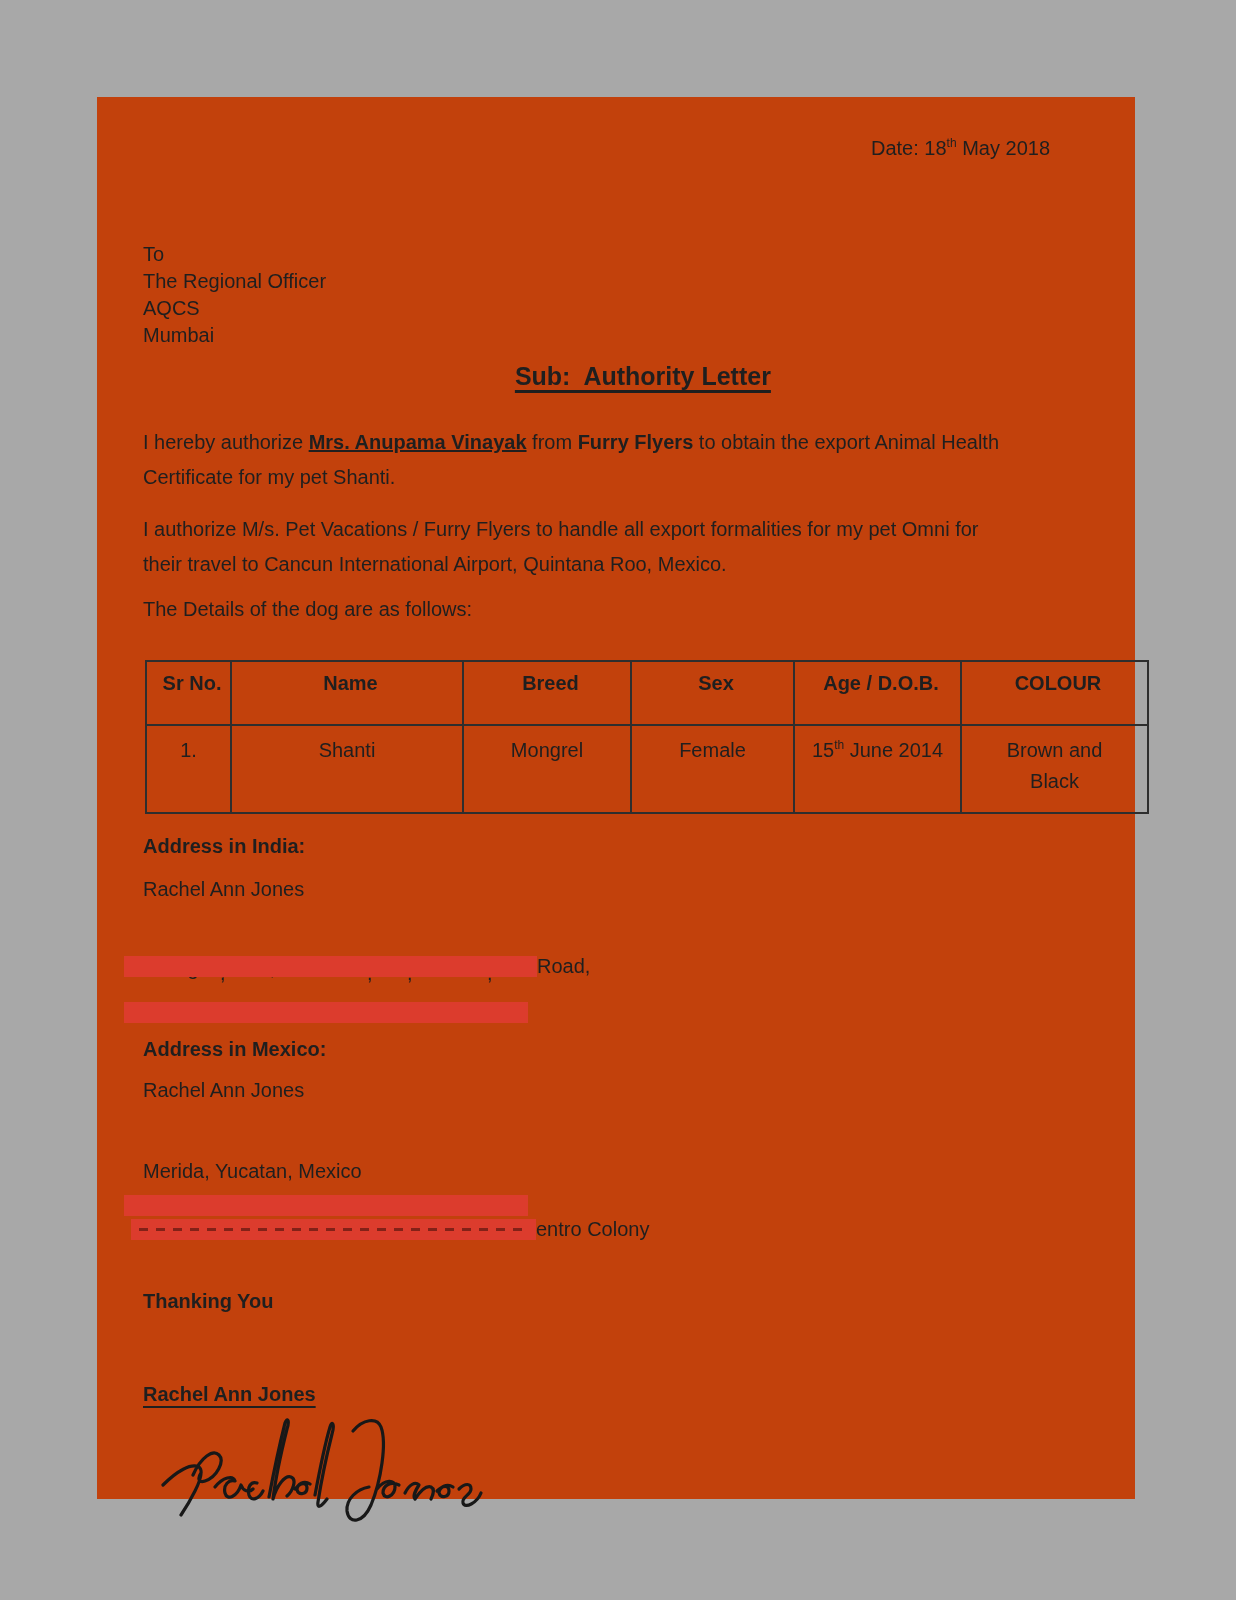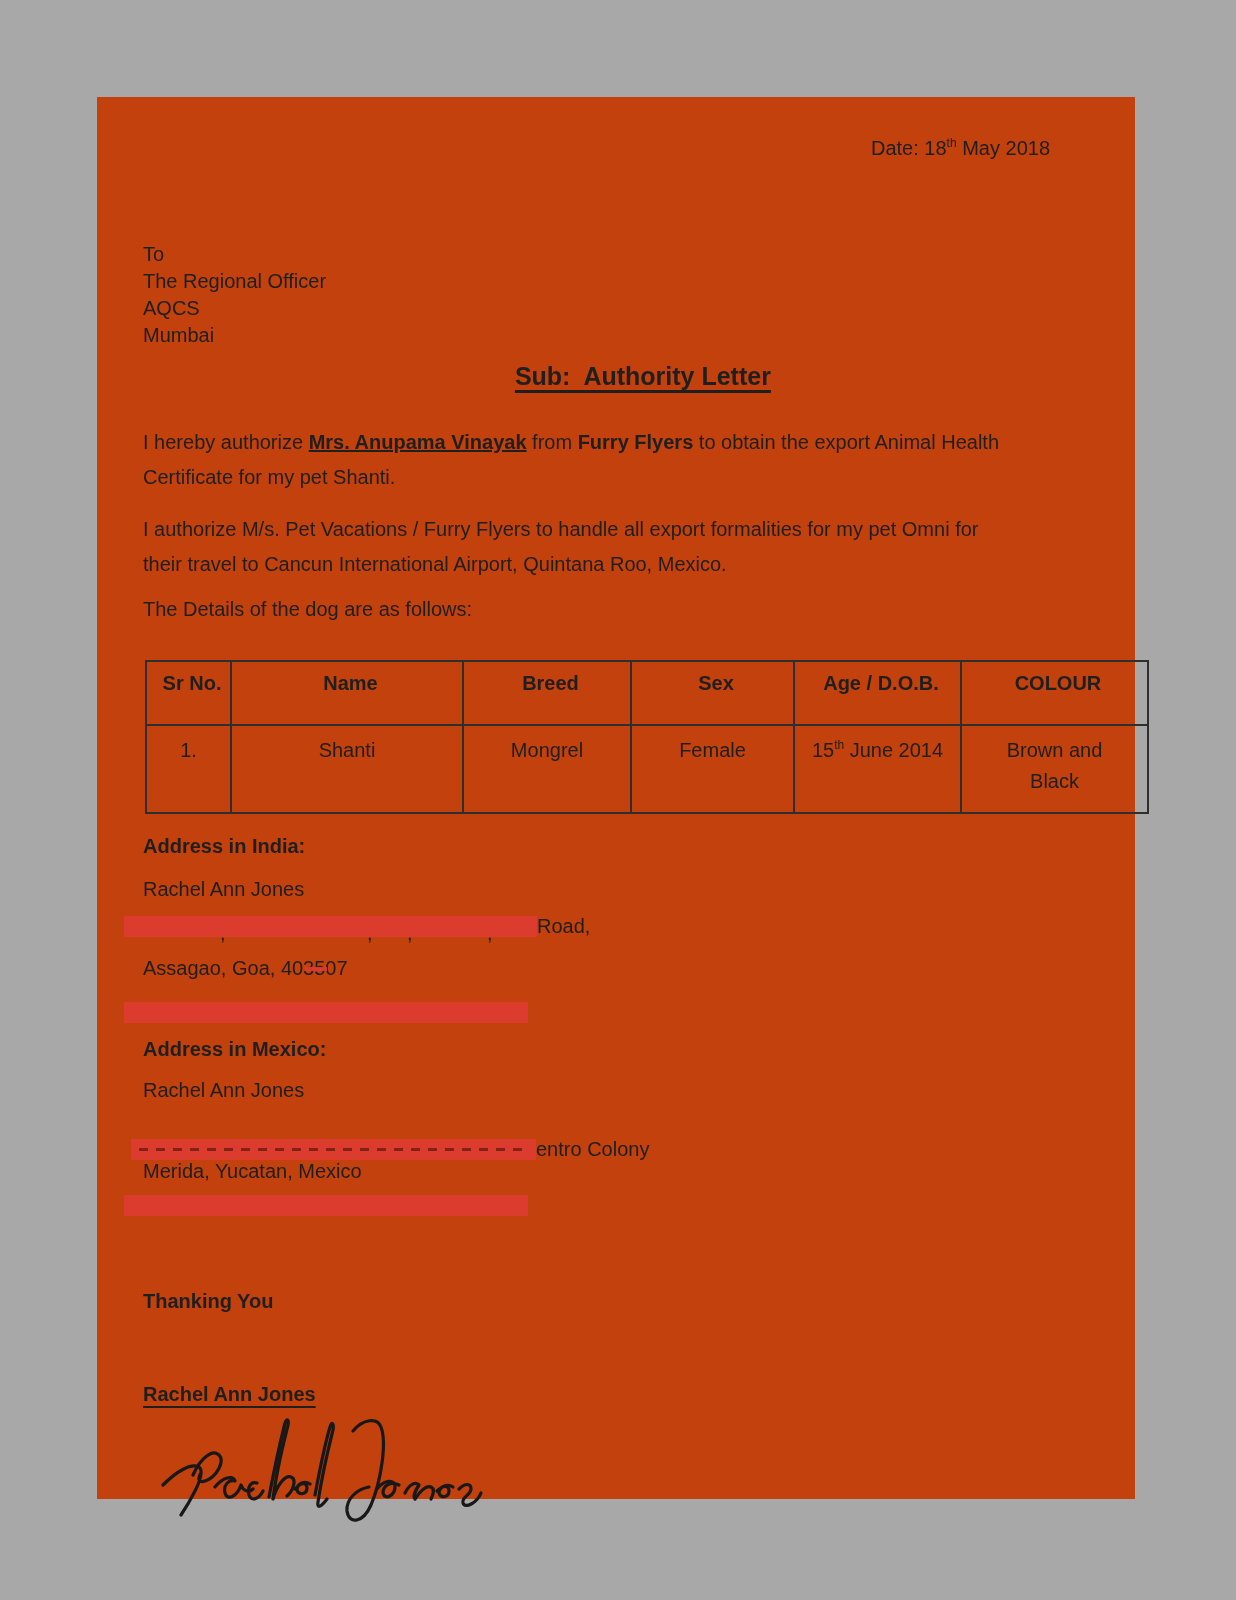--- a/index.html
+++ b/index.html
@@ -50,21 +50,21 @@
   .col-sex{width:163px;} .col-age{width:167px;} .col-colour{width:187px;}
   .cell-colour{padding-left:32px;padding-right:32px;}
 
   .section-head{font-size:20px;font-weight:bold;}
   .addr-line{font-size:20px;}
 
   .redact-bar{
     display:inline-block;background:#dc3c2d;height:21px;vertical-align:-4px;
     position:relative;z-index:1;
   }
-  .redact-row{white-space:nowrap;font-size:20px;position:relative;}
+  .redact-row{white-space:nowrap;font-size:20px;position:relative;margin-top:40px;}
   .remnant-comma{
     position:absolute;top:8px;z-index:0;font-size:20px;line-height:21px;color:#1f1f1f;
   }
   .bar-standalone{background:#dc3c2d;height:21px;}
   .dash-overlay{
     position:absolute;left:8px;right:8px;top:9px;height:3px;
     background:repeating-linear-gradient(90deg, rgba(70,15,10,0.6) 0px, rgba(70,15,10,0.6) 9px, rgba(220,60,45,0) 9px, rgba(220,60,45,0) 17px);
   }
   .postal{position:relative;display:inline-block;}
   .postal-strike{

